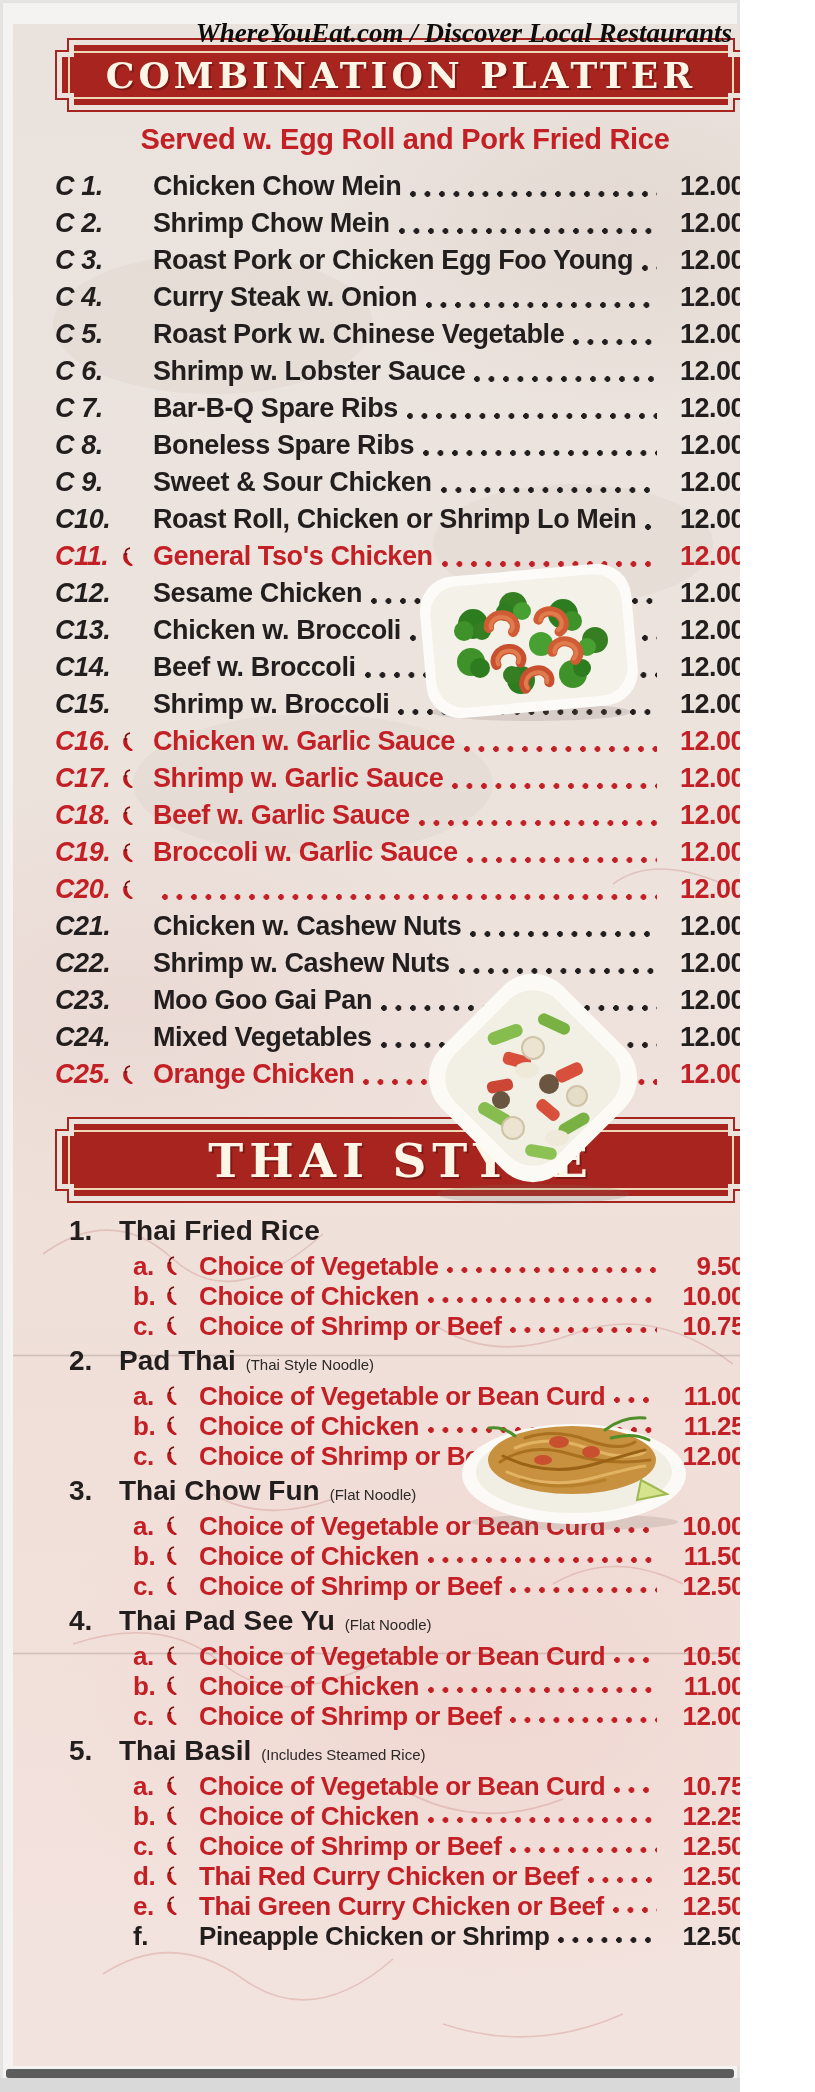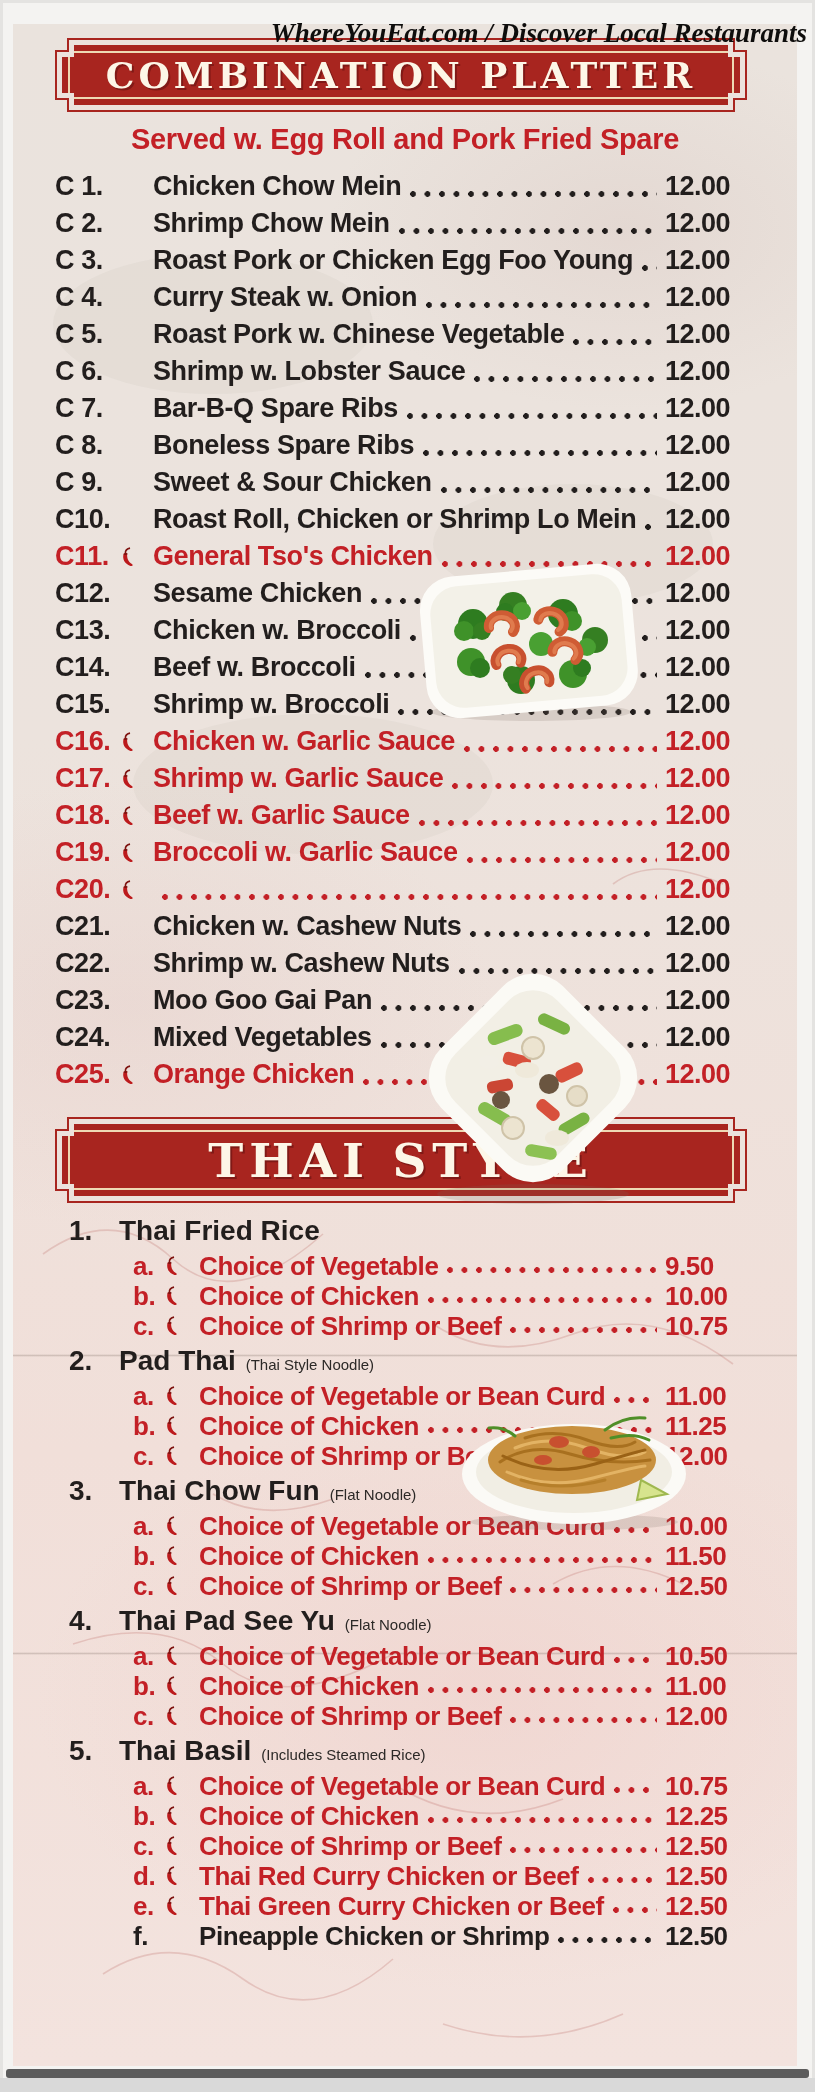--- a/index.html
+++ b/index.html
@@ -1,16 +1,16 @@
 <!DOCTYPE html>
 <html style="--c-banner-red: #a8251f; --c-accent-red: #c32026; --c-text-black: #221e1d; --c-paper: #ece3dd; --c-banner-title-cream: #fdf6e7;"><head>
 <meta charset="utf-8">
 <style>
   html,body{margin:0;padding:0;background:#ffffff;}
-  .page{position:relative;width:815px;height:2092px;overflow:hidden;
+  .page{position:relative;width:740px;height:2092px;overflow:hidden;
         background:#f4f3f1;box-shadow:inset 0 0 0 3px #e4e3e1;
         font-family:"Liberation Sans","DejaVu Sans",sans-serif;}
   .paper{position:absolute;left:13px;top:24px;width:784px;height:2042px;
         background:
           radial-gradient(420px 260px at 78% 10%, rgba(215,196,190,.35), transparent 70%),
           radial-gradient(520px 320px at 15% 48%, rgba(226,199,195,.30), transparent 70%),
           radial-gradient(640px 420px at 60% 82%, rgba(238,199,194,.38), transparent 70%),
           linear-gradient(180deg,#eae3dd 0%,#ece3dd 35%,#f1dfd9 70%,#f3e3de 100%);}
   .fibers{position:absolute;inset:0;z-index:1;pointer-events:none;}
   .content{position:relative;z-index:2;}
@@ -37,28 +37,28 @@
   .thai .btitle{font-size:47px;letter-spacing:6px;}
 
   .subtitle{margin-top:10px;text-align:center;color:var(--c-accent-red,#c32026);
         font-weight:bold;font-size:29px;line-height:34px;letter-spacing:-.3px;}
 
   
   .list{margin-top:12px;}
   .mrow{display:flex;align-items:center;height:37px;padding:0 52px 0 42px;
         color:var(--c-text-black,#221e1d);font-weight:bold;font-size:27px;letter-spacing:-.4px;}
   .mrow.red{color:var(--c-accent-red,#c32026);}
-  .mrow .num{flex:0 0 64px;}
+  .mrow .num{flex:0 0 64px;font-style:italic;}
   .pslot{flex:0 0 34px;display:flex;align-items:center;}
   .pepper{width:17px;height:22px;display:block;}
   .iname{white-space:nowrap;flex-shrink:0;}
   .dots{flex:1 1 auto;min-width:0;height:8px;margin:0 8px 7px;align-self:flex-end;
         background-image:radial-gradient(circle at 4px 4px, currentColor 2.6px, transparent 3.1px);
         background-size:14.5px 8px;background-repeat:repeat-x;}
-  .price{flex:0 0 auto;min-width:80px;text-align:left;letter-spacing:-.5px;}
+  .price{flex:0 0 auto;min-width:80px;text-align:right;letter-spacing:-.5px;}
 
   
   .thead-row{display:flex;align-items:baseline;height:36px;margin-top:4px;
         padding:0 52px 0 56px;color:var(--c-text-black,#221e1d);font-weight:bold;font-size:28px;}
   .gnum{flex:0 0 50px;}
   .gname{white-space:nowrap;}
   .gnote{font-weight:normal;font-size:15px;margin-left:10px;color:#2c2927;letter-spacing:0;}
   .mrow.opt{height:30px;font-size:26px;padding-left:120px;}
   .opt .letter{flex:0 0 30px;}
   .opt .pslot{flex:0 0 36px;}
@@ -114,21 +114,21 @@
 
     <div class="content">
       <div class="plaque-outer">
         <div class="pl pl1"></div>
           <div class="pl pl2"></div>
         <div class="pl pl3">
           <span class="btitle">COMBINATION PLATTER</span>
         </div>
       </div>
 
-      <div class="subtitle">Served w. Egg Roll and Pork Fried Spare</div>
+      <div class="subtitle">Served w. Egg Roll and Pork Fried Rice</div>
 
       <div class="list" id="combo-list">
           <div class="mrow combo">
             <span class="num">C 1.</span>
             <span class="pslot"></span>
             <span class="iname">Chicken Chow Mein</span>
             <span class="dots"></span>
             <span class="price">12.00</span>
           </div>
           <div class="mrow combo">

